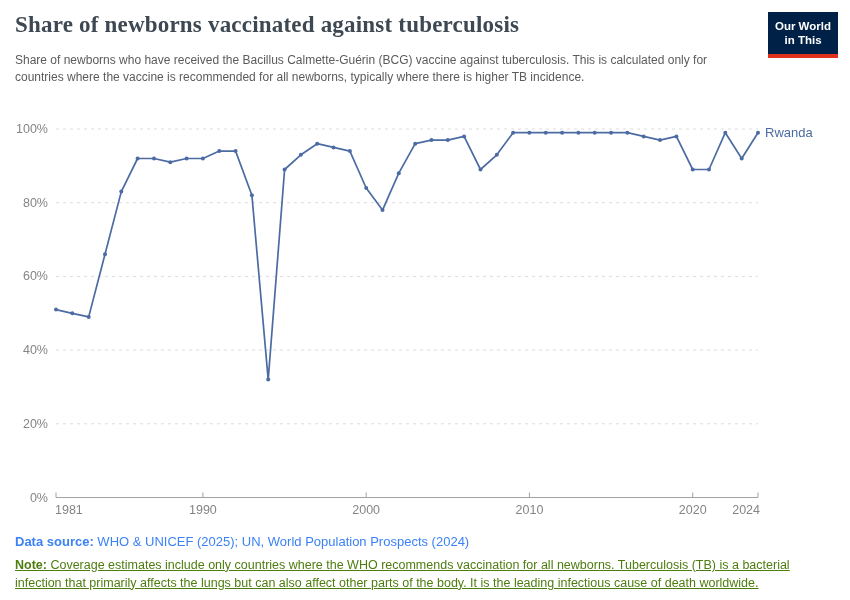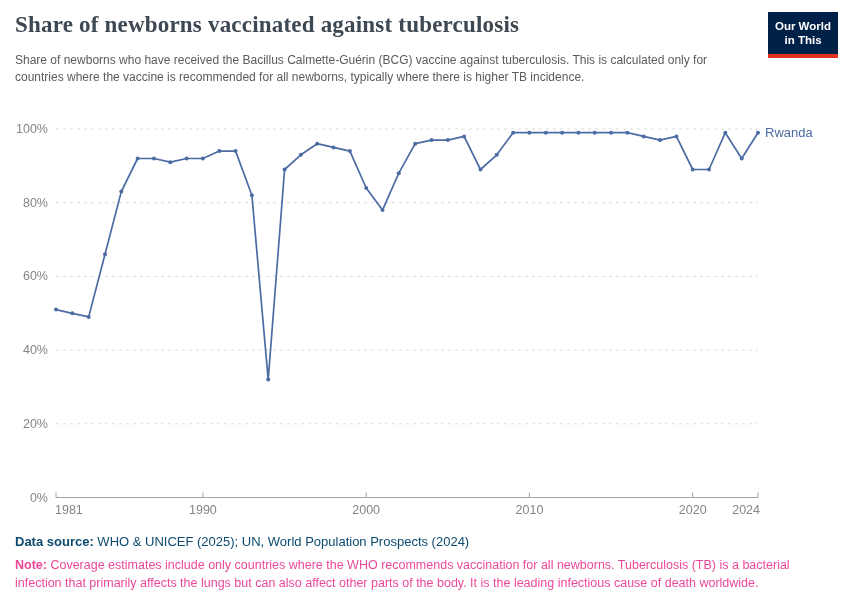--- a/index.html
+++ b/index.html
@@ -7,23 +7,23 @@
         font-family:"Liberation Sans",sans-serif;}
   #chart-svg{position:absolute;left:0;top:0;z-index:0;}
   .hdr{position:absolute;left:15px;z-index:2;}
   #page-title{top:12px;font-family:"Liberation Serif","DejaVu Serif",serif;font-weight:700;
         font-size:23px;color:#3d4852;letter-spacing:.2px;}
   #page-subtitle{top:52px;width:735px;font-size:12px;line-height:1.42;color:#5b5b5b;}
   #owid-logo{position:absolute;right:12px;top:12px;width:70px;z-index:2;text-align:center;}
   #owid-logo .box{padding:7px 4px 6px 4px;color:#fff;font-weight:700;font-size:11.5px;line-height:1.25;}
   #owid-logo .stripe{height:4px;}
   #footer{position:absolute;left:15px;right:15px;bottom:8px;z-index:2;}
-  #source-row{display:flex;justify-content:space-between;font-size:13px;color:#0c4a6e;margin-bottom:7px;}
+  #source-row{display:flex;justify-content:space-between;font-size:13px;color:#3b82f6;margin-bottom:7px;}
   .b{font-weight:700;}
-  #note-row{font-size:12.5px;line-height:1.45;color:#ec4899;}
+  #note-row{font-size:12.5px;line-height:1.45;color:#4d7c0f;text-decoration:underline;}
 </style>
 </head>
 <body>
 
 <div id="page">
 
   <svg id="chart-svg" width="850" height="600">
       <line x1="56" x2="758" y1="497.5" y2="497.5" stroke="#a3a3a3" stroke-width="1" stroke-dasharray="none"></line>
       <text x="48" y="501.5" text-anchor="end" font-size="12.5" fill="#858585">0%</text>
       <line x1="56" x2="758" y1="423.8" y2="423.8" stroke="#dcdcdc" stroke-width="1" stroke-dasharray="3,4"></line>

